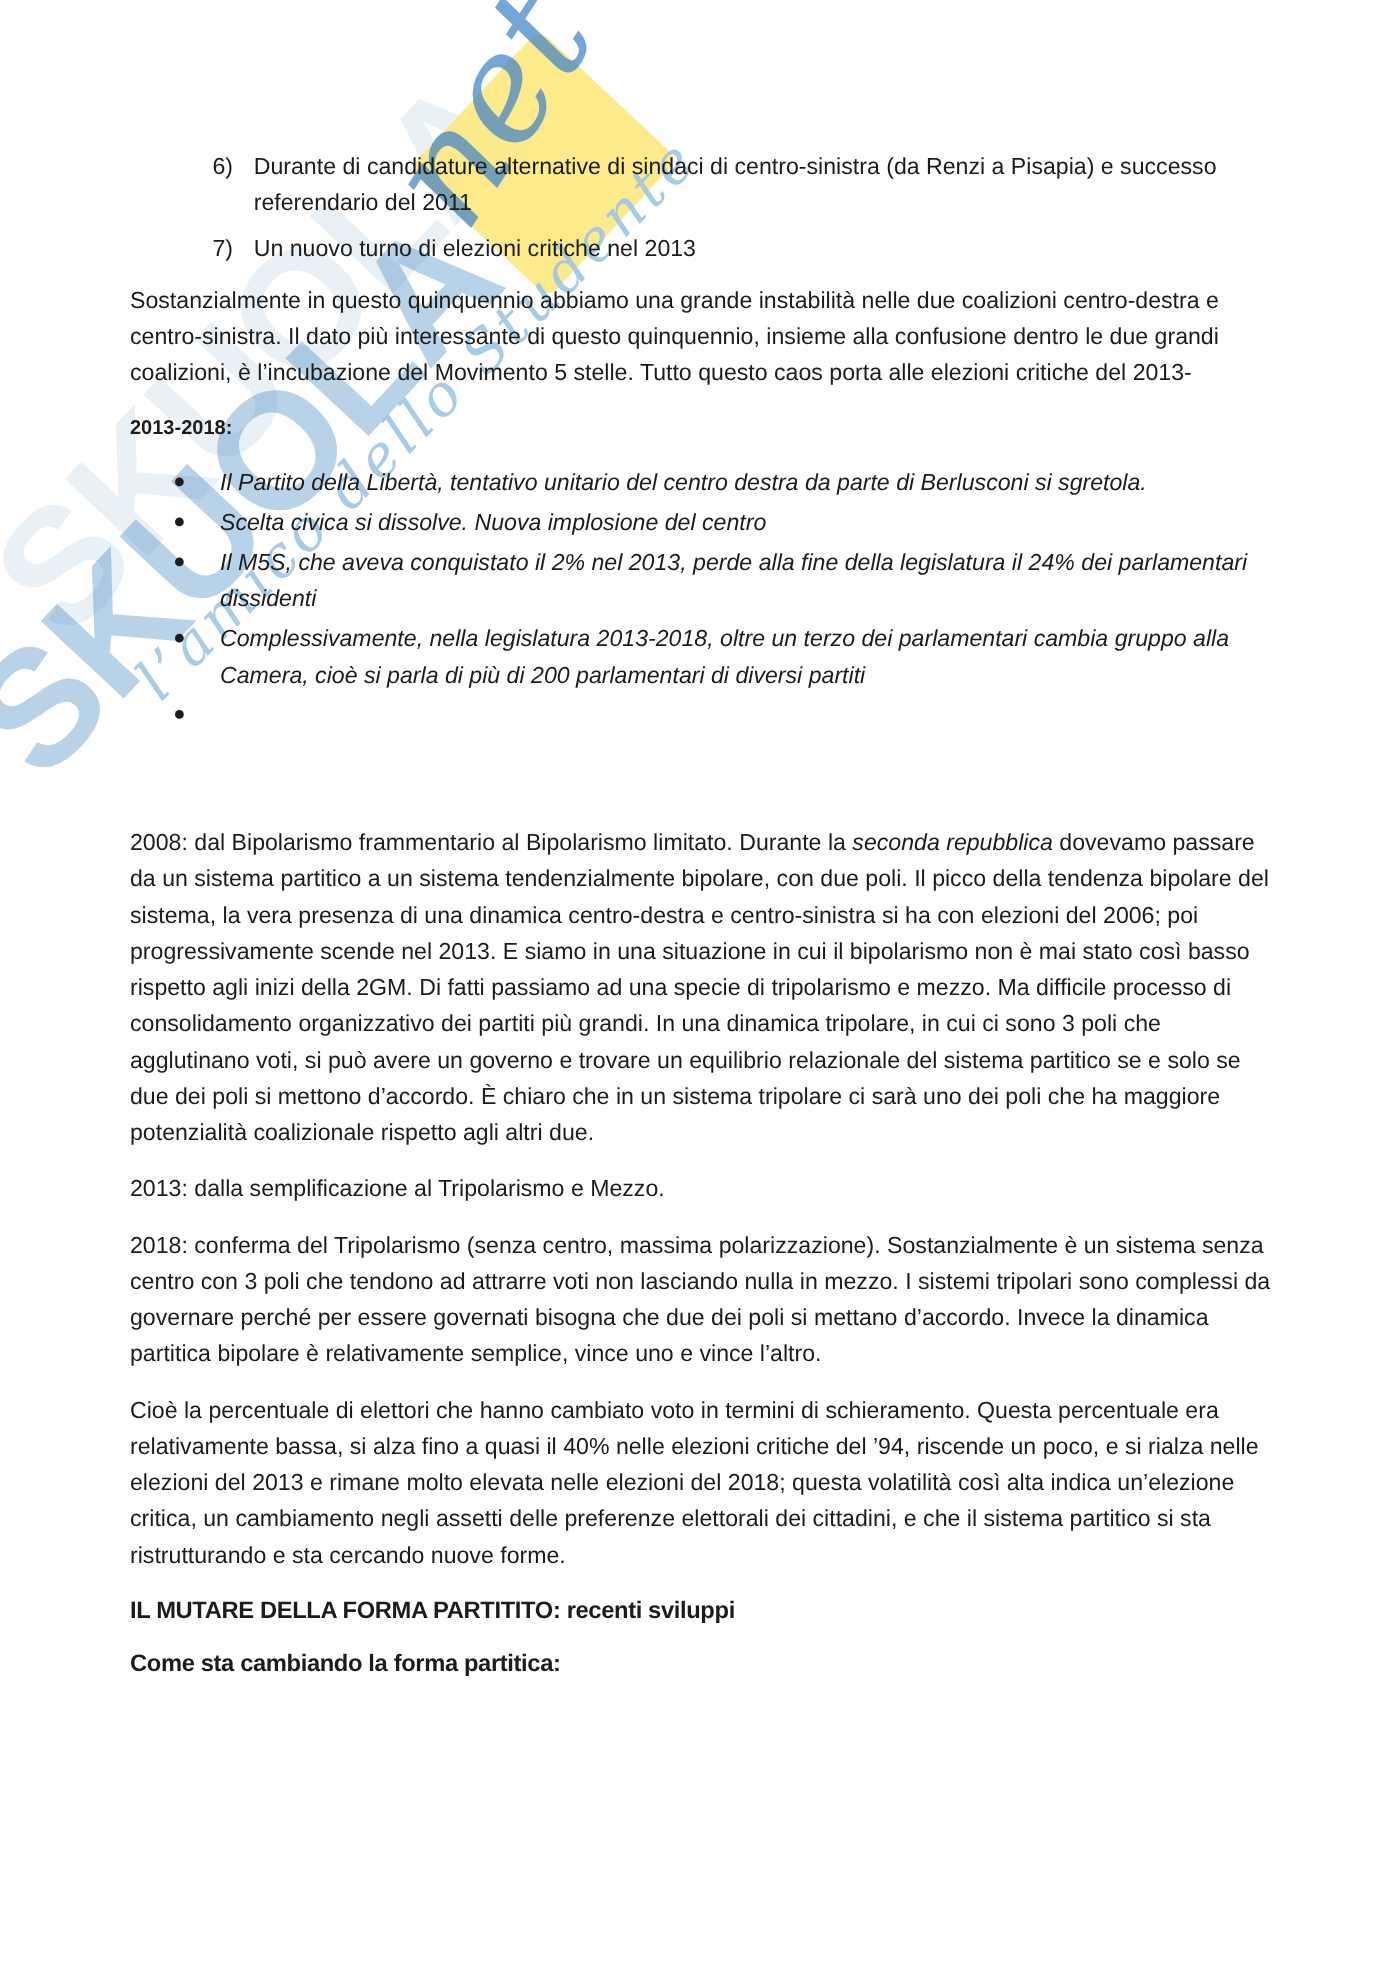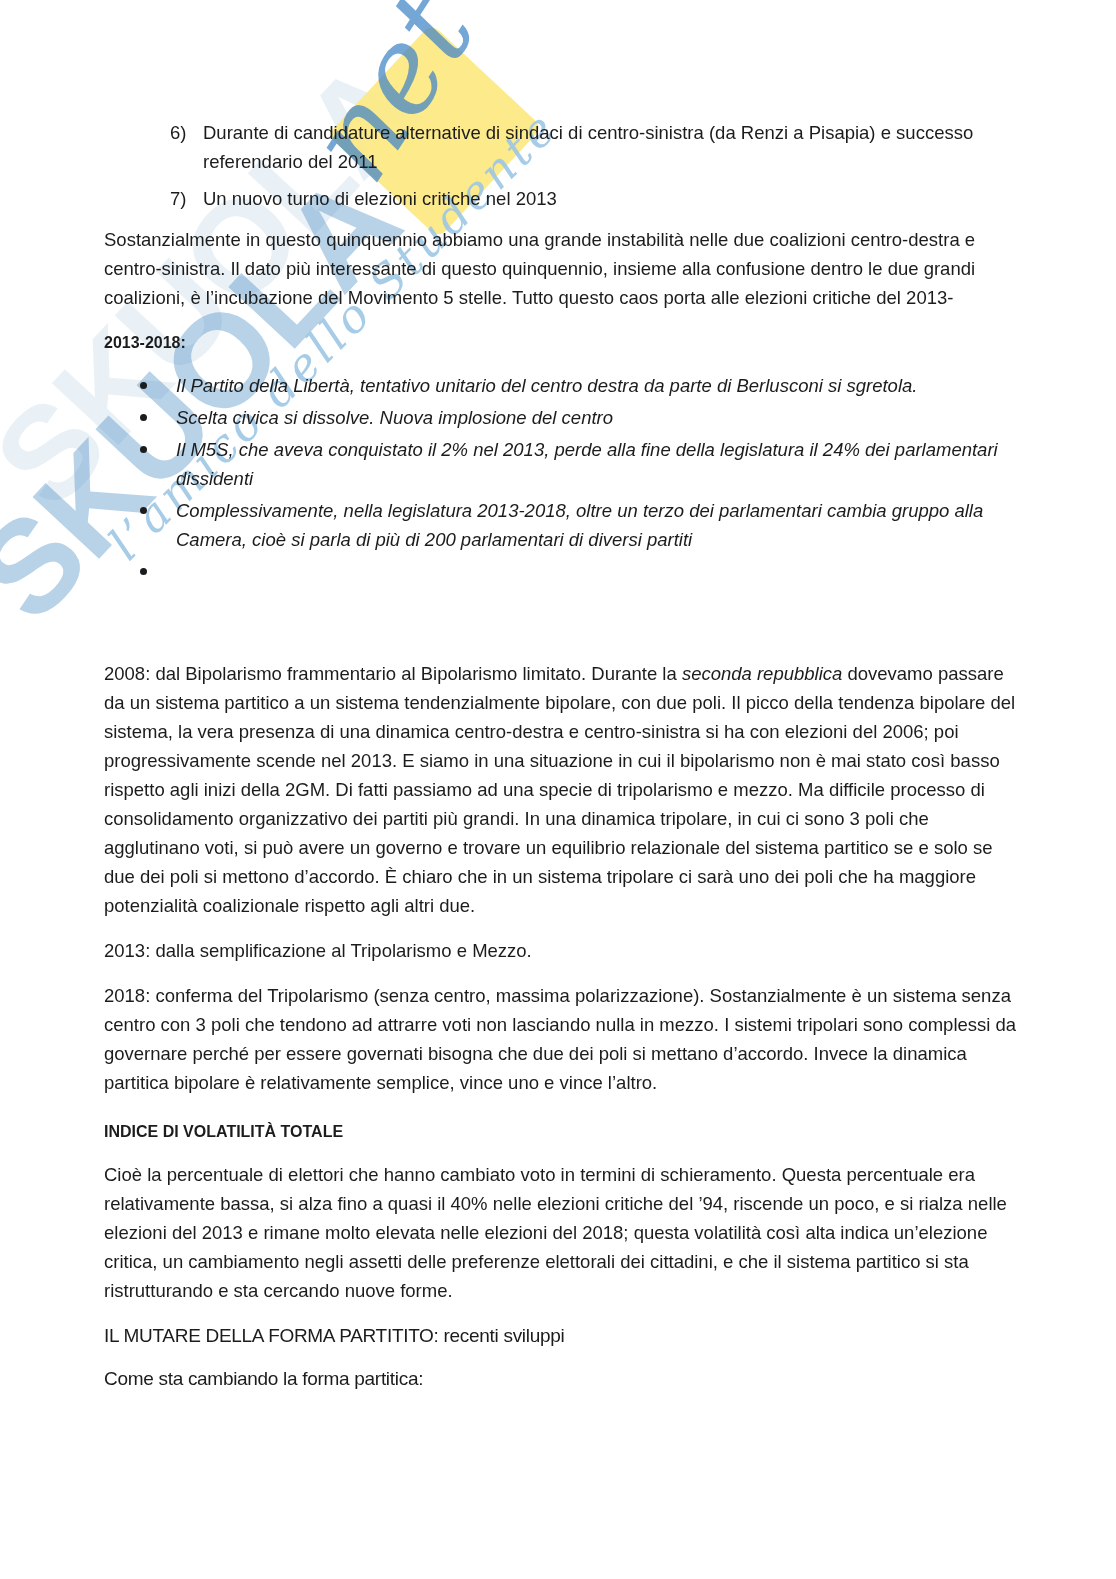--- a/index.html
+++ b/index.html
@@ -64,21 +64,21 @@
   .para{margin:0 0 16px;}
   b{font-weight:normal;}
   i{font-style:italic;}
   .h-bold{font-size:16px;font-weight:bold;margin:0 0 14px;line-height:29px;}
   .bullets{list-style:none;margin:0;padding:0;}
   .bullets li{display:flex;margin:0 0 3px;}
   .bdot{flex:none;width:7px;height:7px;border-radius:50%;background:#1c1c1c;margin:11px 0 0 36px;}
   .btext{margin:0 0 0 29px;font-style:italic;}
   .mt-xl{margin-top:84px;}
   .mt-l{margin-top:46px;}
-  .head-cond{font-weight:normal;font-size:19px;letter-spacing:-0.3px;margin:0 0 14px;line-height:29px;}
+  .head-cond{font-weight:bold;font-size:19px;letter-spacing:-0.3px;margin:0 0 14px;line-height:29px;}
 </style>
 </head>
 <body>
 
 <div class="wm" aria-hidden="true">
   <div class="wm-ghost">SKUOLA</div>
   <div class="wm-line">
     <span class="wm-brand">SKUOLA</span>
     <span class="wm-square">
       <span class="wm-net">net</span>
@@ -125,21 +125,20 @@
         <span class="bdot"></span>
       </li>
   </ul>
 
   <p class="para mt-xl"><b>2008:</b><span> dal Bipolarismo frammentario al Bipolarismo limitato. Durante la </span><i>seconda repubblica</i><span> dovevamo passare da un sistema partitico a un sistema tendenzialmente bipolare, con due poli. Il picco della tendenza bipolare del sistema, la vera presenza di una dinamica centro-destra e centro-sinistra si ha con elezioni del 2006; poi progressivamente scende nel 2013. E siamo in una situazione in cui il bipolarismo non è mai stato così basso rispetto agli inizi della 2GM. Di fatti passiamo ad una specie di tripolarismo e mezzo.  Ma difficile processo di consolidamento organizzativo dei partiti più grandi. In una dinamica tripolare, in cui ci sono 3 poli che agglutinano voti, si può avere un governo e trovare un equilibrio relazionale del sistema partitico se e solo se due dei poli si mettono d’accordo. È chiaro che in un sistema tripolare ci sarà uno dei poli che ha maggiore potenzialità coalizionale rispetto agli altri due.</span></p>
 
   <p class="para"><b>2013:</b><span> dalla semplificazione al Tripolarismo e Mezzo.</span></p>
 
   <p class="para"><b>2018:</b><span> conferma del Tripolarismo (senza centro, massima polarizzazione). Sostanzialmente è un sistema senza centro con 3 poli che tendono ad attrarre voti non lasciando nulla in mezzo. I sistemi tripolari sono complessi da governare perché per essere governati bisogna che due dei poli si mettano d’accordo. Invece la dinamica partitica bipolare è relativamente semplice, vince uno e vince l’altro.</span></p>
 
-  <h3 class="h-bold" style="margin-top:20px;">INDICE DI VOLATILITÀ TOTALE</h3>
 
   <p class="para">Cioè la percentuale di elettori che hanno cambiato voto in termini di schieramento. Questa percentuale era relativamente bassa, si alza fino a quasi il 40% nelle elezioni critiche del ’94, riscende un poco, e si rialza nelle elezioni del 2013 e rimane molto elevata nelle elezioni del 2018; questa volatilità così alta indica un’elezione critica, un cambiamento negli assetti delle preferenze elettorali dei cittadini, e che il sistema partitico si sta ristrutturando e sta cercando nuove forme.</p>
 
   <p class="head-cond mt-l">IL MUTARE DELLA FORMA PARTITITO: recenti sviluppi</p>
 
   <p class="head-cond">Come sta cambiando la forma partitica:</p>
 
 </div>
 
 </body></html>

